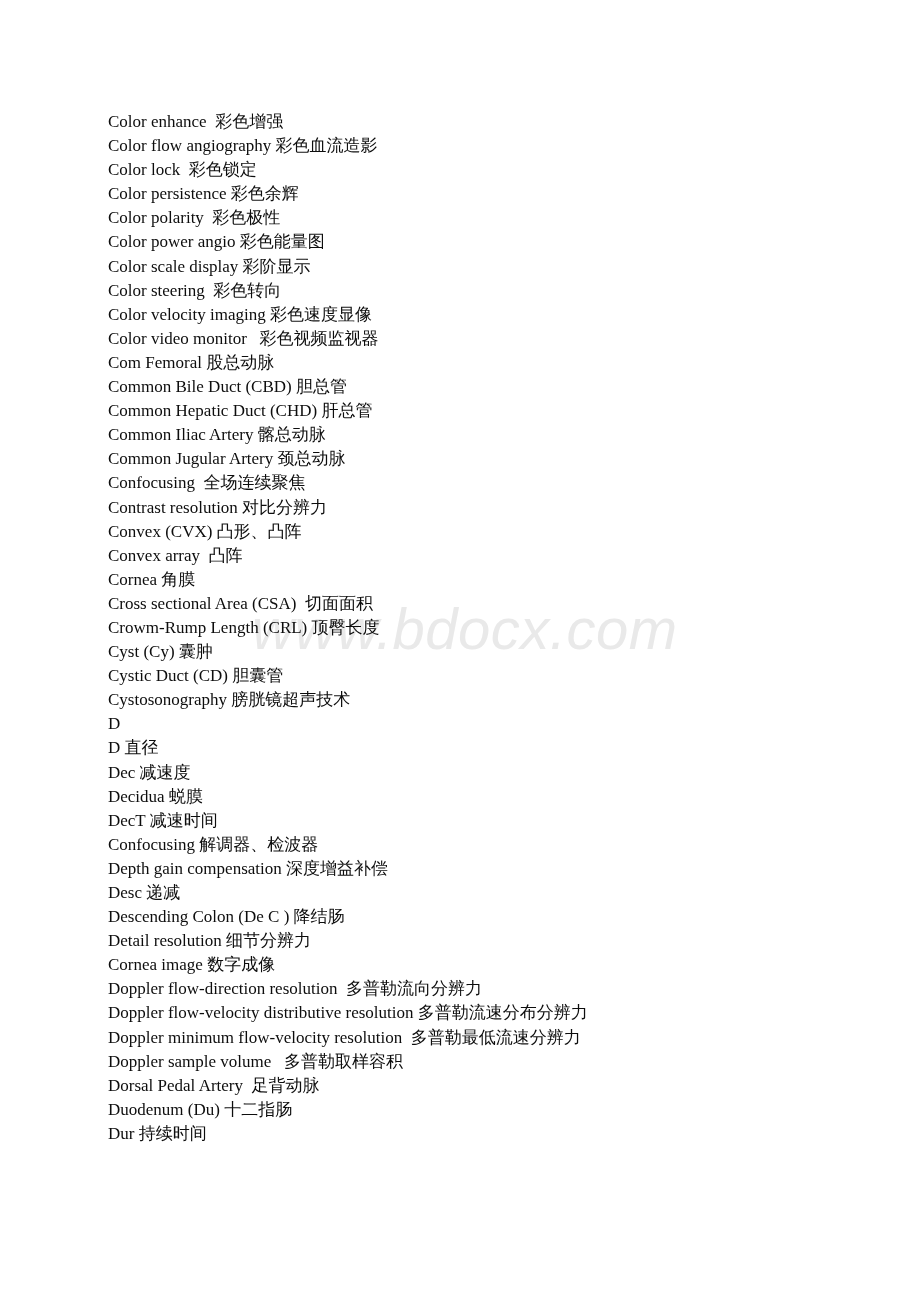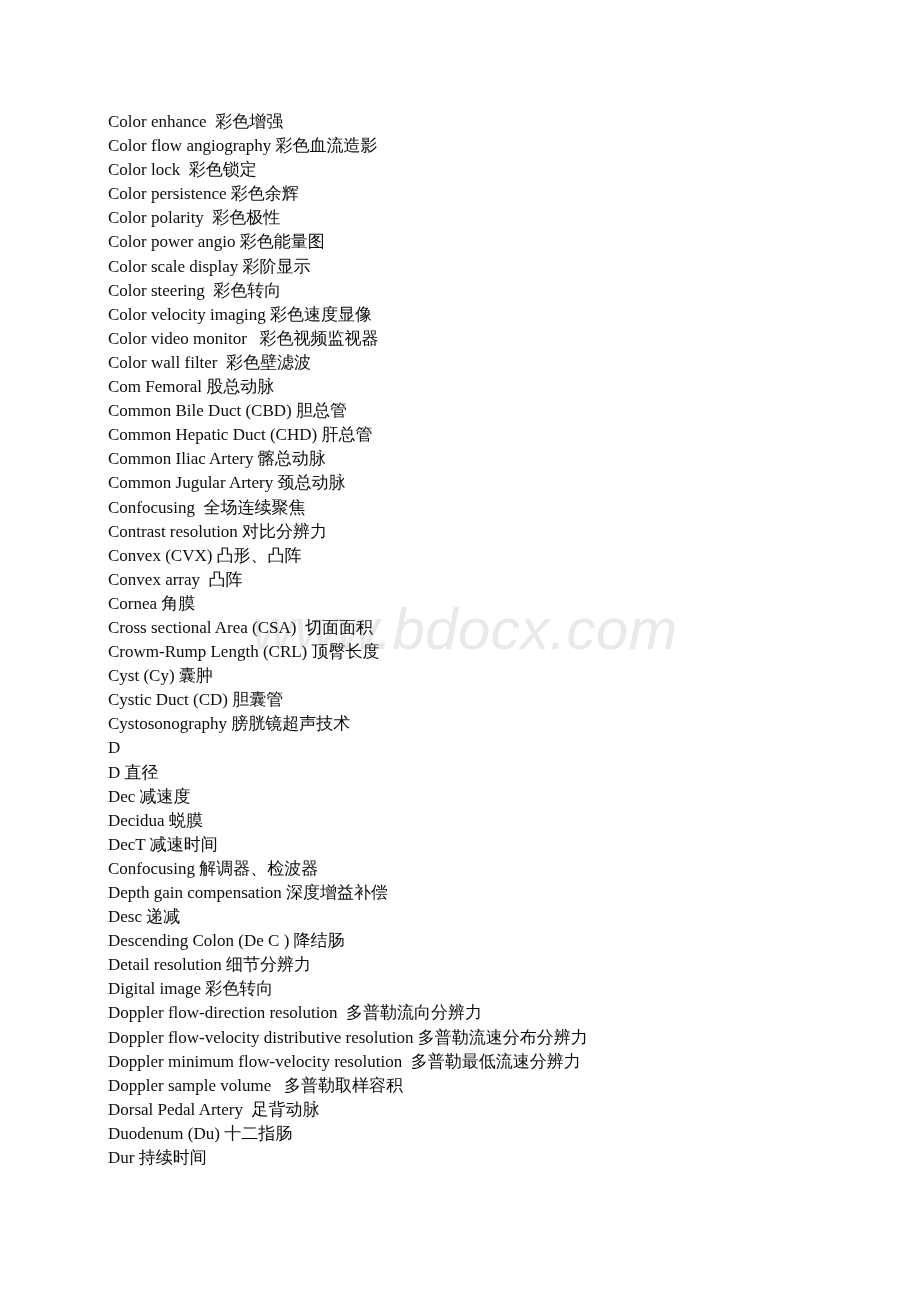--- a/index.html
+++ b/index.html
@@ -71,21 +71,20 @@
       <div class="entry">Color enhance  彩色增强</div>
       <div class="entry">Color flow angiography 彩色血流造影</div>
       <div class="entry">Color lock  彩色锁定</div>
       <div class="entry">Color persistence 彩色余辉</div>
       <div class="entry">Color polarity  彩色极性</div>
       <div class="entry">Color power angio 彩色能量图</div>
       <div class="entry">Color scale display 彩阶显示</div>
       <div class="entry">Color steering  彩色转向</div>
       <div class="entry">Color velocity imaging 彩色速度显像</div>
       <div class="entry">Color video monitor   彩色视频监视器</div>
-      <div class="entry">Color wall filter  彩色壁滤波</div>
       <div class="entry">Com Femoral 股总动脉</div>
       <div class="entry">Common Bile Duct (CBD) 胆总管</div>
       <div class="entry">Common Hepatic Duct (CHD) 肝总管</div>
       <div class="entry">Common Iliac Artery 髂总动脉</div>
       <div class="entry">Common Jugular Artery 颈总动脉</div>
       <div class="entry">Confocusing  全场连续聚焦</div>
       <div class="entry">Contrast resolution 对比分辨力</div>
       <div class="entry">Convex (CVX) 凸形、凸阵</div>
       <div class="entry">Convex array  凸阵</div>
       <div class="entry">Cornea 角膜</div>
@@ -97,21 +96,21 @@
       <div class="entry section-letter">D</div>
       <div class="entry">D 直径</div>
       <div class="entry">Dec 减速度</div>
       <div class="entry">Decidua 蜕膜</div>
       <div class="entry">DecT 减速时间</div>
       <div class="entry">Confocusing 解调器、检波器</div>
       <div class="entry">Depth gain compensation 深度增益补偿</div>
       <div class="entry">Desc 递减</div>
       <div class="entry">Descending Colon (De C ) 降结肠</div>
       <div class="entry">Detail resolution 细节分辨力</div>
-      <div class="entry">Digital image 彩色转向</div>
+      <div class="entry">Cornea image 数字成像</div>
       <div class="entry">Doppler flow-direction resolution  多普勒流向分辨力</div>
       <div class="entry">Doppler flow-velocity distributive resolution 多普勒流速分布分辨力</div>
       <div class="entry">Doppler minimum flow-velocity resolution  多普勒最低流速分辨力</div>
       <div class="entry">Doppler sample volume   多普勒取样容积</div>
       <div class="entry">Dorsal Pedal Artery  足背动脉</div>
       <div class="entry">Duodenum (Du) 十二指肠</div>
       <div class="entry">Dur 持续时间</div>
     </div>
 </div>
 

